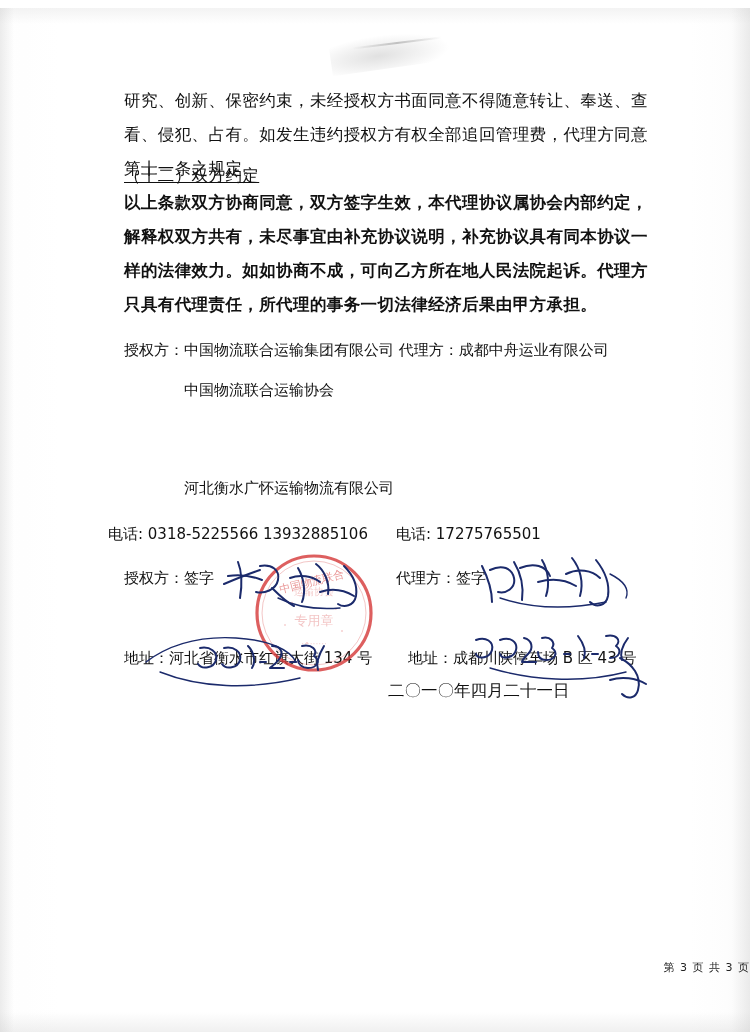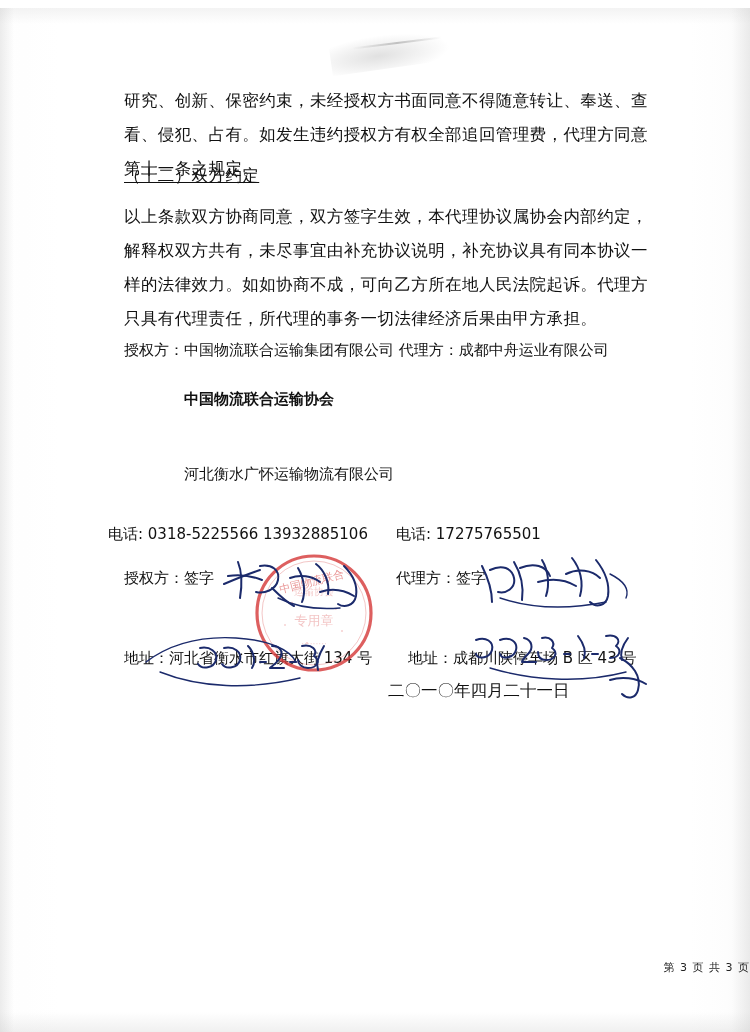--- a/index.html
+++ b/index.html
@@ -61,33 +61,33 @@
     left: 124px;
     width: 530px;
     font-size: 16.5px;
     line-height: 34px;
     letter-spacing: 0.4px;
     color: #111;
   }
 
   #para-1 { top: 76px; }
   #head-12 { top: 151px; text-decoration: underline; }
-  #para-2 { top: 192px; }
+  #para-2 { top: 178px; font-weight: bold; }
 
   .sig-block {
     position: absolute;
     font-size: 15px;
     line-height: 30px;
     color: #111;
     white-space: nowrap;
   }
 
   #line-auth   { left: 124px; top: 327px; }
-  #line-assoc  { left: 184px; top: 376px; font-weight: bold; }
-  #line-hb     { left: 184px; top: 451px; }
+  #line-assoc  { left: 184px; top: 367px; }
+  #line-hb     { left: 184px; top: 465px; }
 
   #phone-left  { left: 108px; top: 511px; }
   #phone-right { left: 396px; top: 511px; }
   #sign-left   { left: 124px; top: 555px; }
   #sign-right  { left: 396px; top: 555px; }
   #addr-left   { left: 124px; top: 635px; }
   #addr-right  { left: 408px; top: 635px; }
   #date-line   { left: 388px; top: 668px; font-size: 16.5px; }
 
   .footer {

